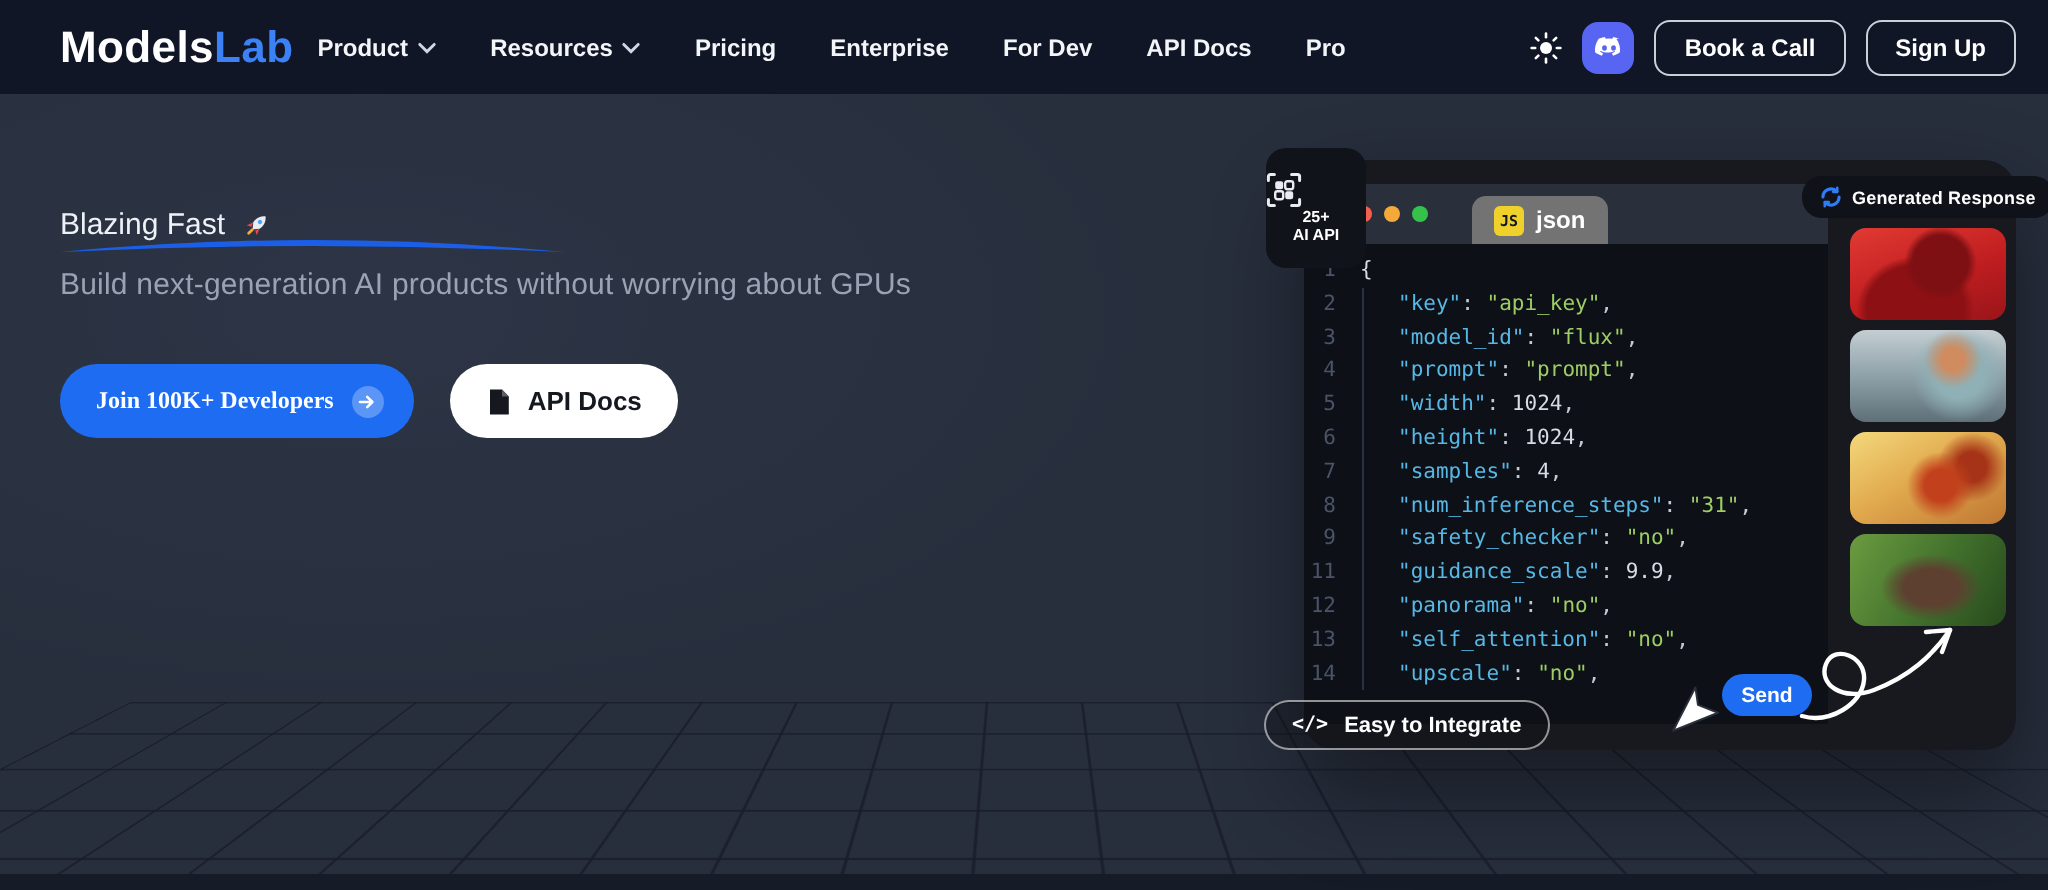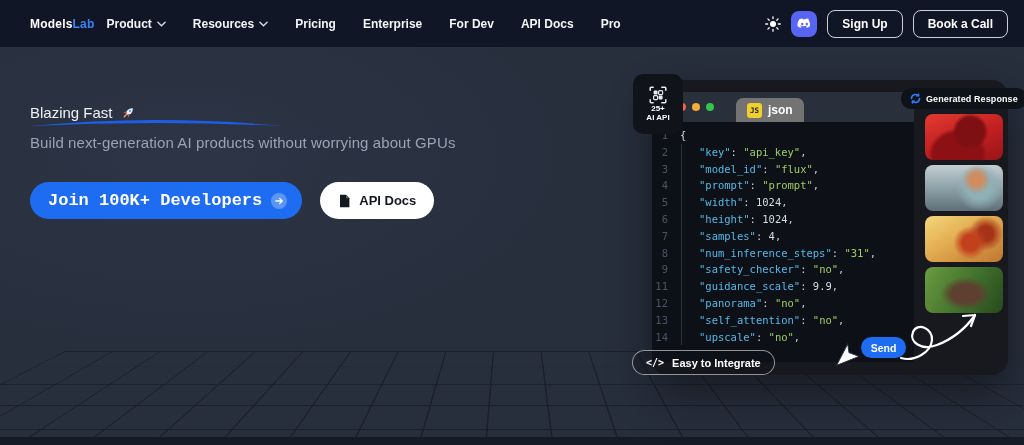--- a/index.html
+++ b/index.html
@@ -21,21 +21,21 @@
     transform-origin: 50% 100%;
     opacity:.75;
   }
   .bottom-strip { position:absolute; left:0; right:0; bottom:0; height:8px; background:#161b28; z-index:1; }
 
   
   .nav {
     position:absolute; top:0; left:0; right:0; height:47px; z-index:10;
     background:#101626; display:flex; align-items:center; padding:0 16px 0 30px;
   }
-  .logo { font-size:12px; font-weight:800; letter-spacing:.2px; color:#fff; white-space:nowrap; }
+  .logo { font-size:22px; font-weight:800; letter-spacing:.2px; color:#fff; white-space:nowrap; }
   .logo .accent { color:#3b82f6; }
   .nav-items { display:flex; align-items:center; gap:27px; margin-left:12px; }
   .nav-item { display:flex; align-items:center; gap:5px; color:#f3f5f9; font-size:12px; font-weight:700; cursor:pointer; white-space:nowrap; }
   .nav-right { margin-left:auto; display:flex; align-items:center; gap:10px; }
   .icon-btn { display:flex; align-items:center; justify-content:center; cursor:pointer; }
   .discord-btn { width:26px; height:26px; border-radius:8px; background:#5865f2; }
   .pill-btn {
     height:28px; padding:0 14px; border:1px solid rgba(236,240,247,.85); border-radius:8px;
     color:#fff; font-size:12px; font-weight:700; background:transparent;
     display:flex; align-items:center; cursor:pointer; white-space:nowrap; font-family:inherit;
@@ -44,21 +44,21 @@
   
   .hero { position:absolute; left:30px; top:104px; width:470px; z-index:3; }
   .eyebrow { display:flex; align-items:center; gap:7px; color:#eef1f6; font-size:15px; font-weight:500; }
   h1.title { margin-top:16px; font-size:46px; line-height:78px; font-weight:800; color:#ffffff; letter-spacing:-.5px; }
   .swoosh { display:block; margin:-6px 0 0 -2px; }
   .subtitle { margin-top:5px; font-size:15px; color:#99a3b4; letter-spacing:.1px; }
   .cta-row { margin-top:31px; display:flex; align-items:center; gap:18px; }
   .btn-primary {
     display:flex; align-items:center; gap:9px; height:37px; padding:0 15px 0 18px;
     background:#1d6cf2; border:none; border-radius:19px; color:#fff;
-    font-size:17px; font-weight:700; cursor:pointer; font-family:Liberation Mono, monospace;
+    font-size:12px; font-weight:700; cursor:pointer; font-family:Liberation Serif, serif;
   }
   .arrow-circle { width:16px; height:16px; border-radius:50%; background:rgba(255,255,255,.28); display:flex; align-items:center; justify-content:center; }
   .btn-secondary {
     display:flex; align-items:center; gap:8px; height:37px; padding:0 18px;
     background:#ffffff; border:none; border-radius:19px; color:#15181f;
     font-size:13px; font-weight:700; cursor:pointer; font-family:inherit;
   }
 
   
   .card {
@@ -105,21 +105,21 @@
       radial-gradient(circle at 58% 58%, #c2401c 0 15%, transparent 32%),
       radial-gradient(circle at 78% 38%, #a63317 0 11%, transparent 26%),
       linear-gradient(150deg,#f4d87c 0%, #e2ab4f 45%, #bf7732 100%); }
   .img-woman { background:
       radial-gradient(ellipse at 52% 58%, #5d4030 0 24%, transparent 44%),
       linear-gradient(120deg,#6b9b40 0%, #41702c 55%, #27491d 100%); }
 
   .badge-api {
     position:absolute; left:633px; top:74px; width:50px; height:60px; z-index:7;
     background:#101319; border-radius:10px; display:flex; flex-direction:column;
-    align-items:center; justify-content:center; gap:0;
+    justify-content:center; gap:0;
   }
   .badge-api-text { color:#fff; font-size:8px; font-weight:800; line-height:9.5px; text-align:center; }
   .badge-resp {
     position:absolute; left:901px; top:88px; height:21px; z-index:8;
     background:#0f1218; border-radius:10px; padding:0 9px;
     display:flex; align-items:center; gap:5px;
   }
   .badge-resp-text { color:#fff; font-size:9px; font-weight:800; letter-spacing:.1px; white-space:nowrap; }
 
   .send-btn {
@@ -194,22 +194,22 @@
             </g>
           </svg>
       </span>
       <span class="icon-btn discord-btn">
         <svg width="15" height="12" viewBox="0 0 20 15">
             <path d="M16.9 1.3C15.6.7 14.2.3 12.8.1l-.6 1.2a12 12 0 0 0-4.4 0L7.2.1C5.8.3 4.4.7 3.1 1.3 1 4.4.4 7.4.7 10.4c1.5 1.1 3 1.8 4.5 2.2l.9-1.5c-.8-.3-1.5-.7-2.2-1.2l.5-.4c2.9 1.4 6.3 1.4 9.2 0l.5.4c-.7.5-1.4.9-2.2 1.2l.9 1.5c1.5-.4 3-1.1 4.5-2.2.4-3.5-.6-6.5-2.4-9.1z" fill="#fff"></path>
             <ellipse cx="7" cy="7.5" rx="1.6" ry="1.8" fill="#5865f2"></ellipse>
             <ellipse cx="13" cy="7.5" rx="1.6" ry="1.8" fill="#5865f2"></ellipse>
           </svg>
       </span>
+      <button class="pill-btn">Book a Call</button>
       <button class="pill-btn">Sign Up</button>
-      <button class="pill-btn">Book a Call</button>
     </div>
   </div>
 
   <div class="hero">
     <div class="eyebrow">
       <span>Blazing Fast</span>
       <svg width="16" height="16" viewBox="0 0 16 16">
           <g transform="rotate(45 8 8)">
             <path d="M8 1.2c1.9 1.6 2.8 3.9 2.3 6.4L8 10.4 5.7 7.6C5.2 5.1 6.1 2.8 8 1.2z" fill="#e9edf3"></path>
             <circle cx="8" cy="5.2" r="1.1" fill="#4aa3ff"></circle>

